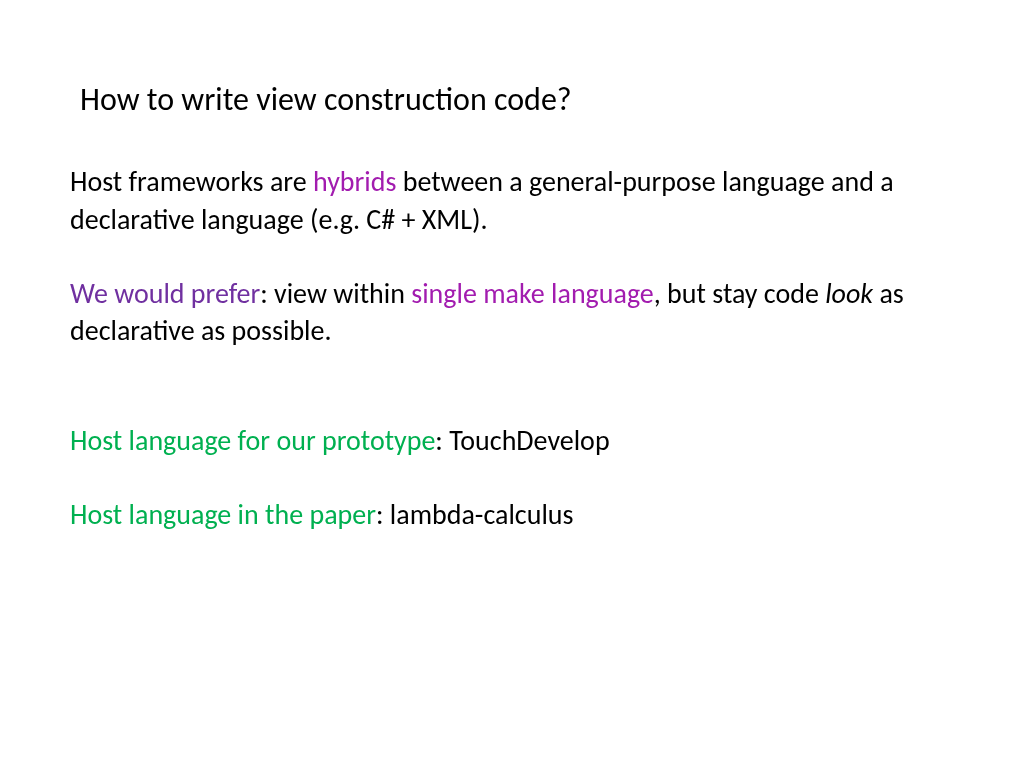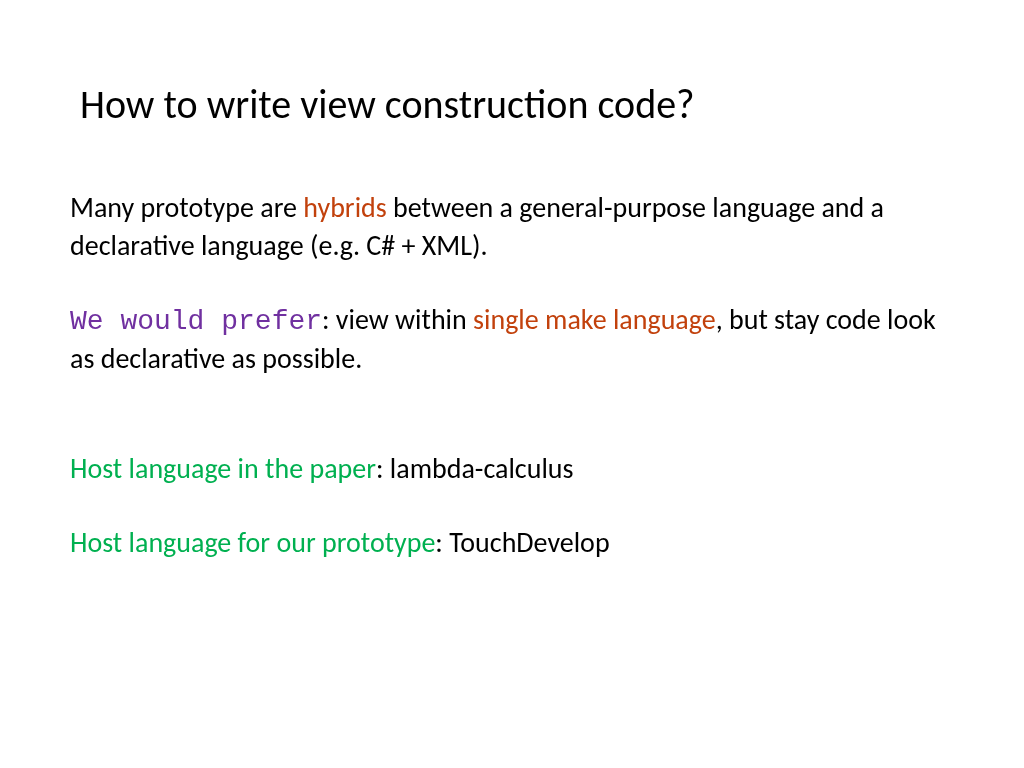--- a/index.html
+++ b/index.html
@@ -9,62 +9,62 @@
       background: #ffffff;
       font-family: Calibri, 'Segoe UI', Arial, sans-serif;
       overflow: hidden;
     }
     .slide {
       width: 100%;
       height: 100%;
       padding: 80px 70px 60px 70px;
     }
     .title {
-      font-size: 40px;
+      font-size: 32px;
       font-weight: 400;
       color: #000;
-      margin-bottom: 60px;
+      margin-bottom: 44px;
       margin-left: 10px;
     }
     .body-text {
       font-size: 28px;
       line-height: 1.35;
       color: #000;
     }
     .para {
       margin-bottom: 36px;
     }
     .gap {
       height: 36px;
     }
-    .red { color: #c2410c; }
-    .purple { color: #7030a0; font-family: Liberation Mono, monospace; }
+    .red { color: #a21caf; }
+    .purple { color: #7030a0; }
     .green { color: #00b050; }
-    .italic { }
+    .italic { font-style: italic; }
   </style>
 </head>
 <body>
 
 <div class="slide">
   <h1 class="title">How to write view construction code?</h1>
 
   <div class="body-text">
 
     <div class="para">
-      <span>Many prototype are </span><span class="red">hybrids</span><span> between a general-purpose language and a declarative language (e.g. C# + XML).</span>
+      <span>Host frameworks are </span><span class="red">hybrids</span><span> between a general-purpose language and a declarative language (e.g. C# + XML).</span>
     </div>
 
     <div class="para">
       <span class="purple">We would prefer</span><span>: view within </span><span class="red">single make language</span><span>, but stay code </span><span class="italic">look</span><span> as declarative as possible.</span>
     </div>
 
     <div class="gap"></div>
 
     <div class="para">
-      <span class="green">Host language in the paper</span><span>: lambda-calculus</span>
+      <span class="green">Host language for our prototype</span><span>: TouchDevelop</span>
     </div>
 
     <div class="para">
-      <span class="green">Host language for our prototype</span><span>: TouchDevelop</span>
+      <span class="green">Host language in the paper</span><span>: lambda-calculus</span>
     </div>
 
   </div>
 </div>
 
 </body></html>

